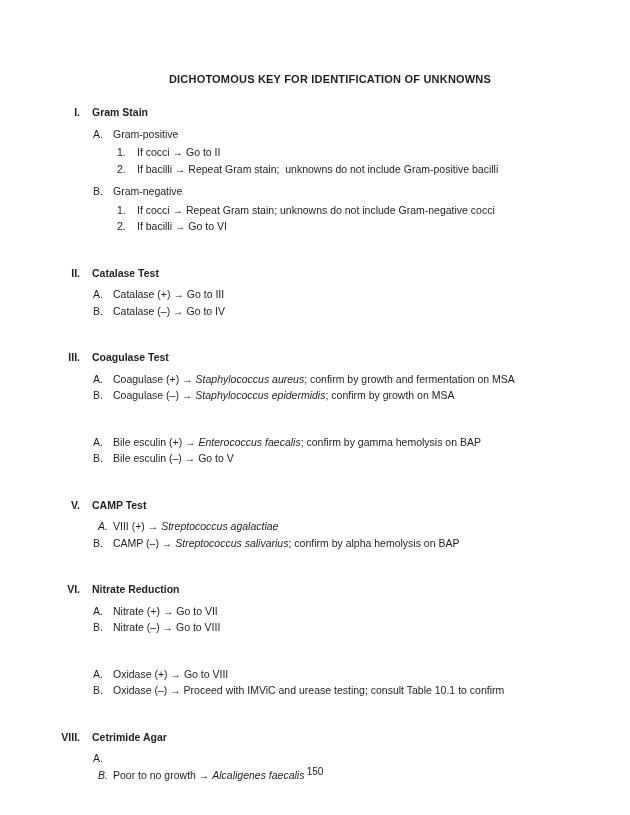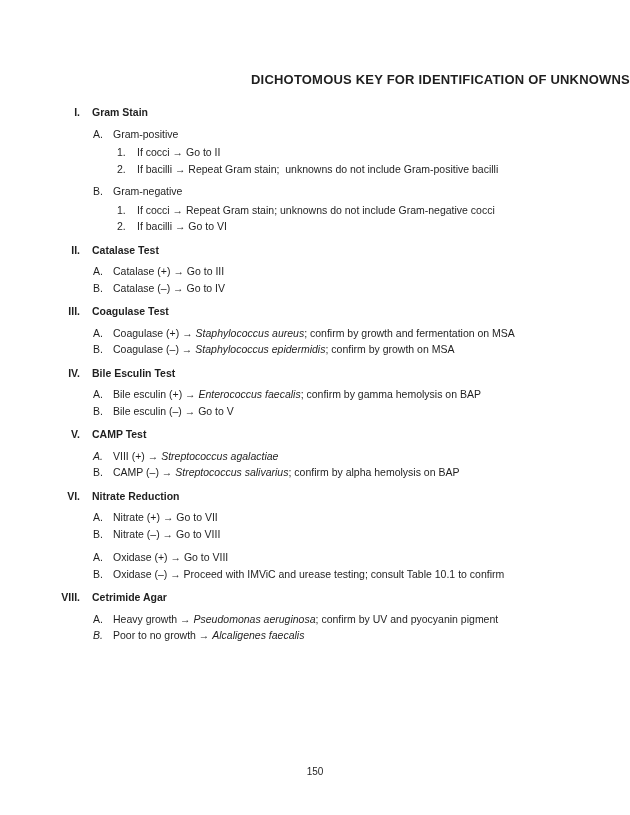--- a/index.html
+++ b/index.html
@@ -14,53 +14,53 @@
     background: var(--paper, #ffffff);
     overflow: hidden;
     font-family: "Liberation Sans", sans-serif;
     color: var(--ink, #1f1f1f);
   }
   .doc-title {
     position: absolute;
     top: 72px;
     left: 30px;
     width: 600px;
-    text-align: right;
-    font-size: 13px;
+    text-align: center;
+    font-size: 11px;
     font-weight: 700;
     letter-spacing: 0.2px;
     line-height: 15px;
   }
   .content {
     position: absolute;
     top: 104px;
     left: 0;
     right: 0;
   }
-  .section + .section { margin-top: 7px; }
+  .section + .section { margin-top: 30px; }
   .section-heading {
     display: flex;
     font-weight: 700;
     font-size: 10.5px;
     line-height: 16.5px;
     margin-bottom: 5px;
   }
   .numeral { flex: none; width: 80px; text-align: right; }
   .heading-text { margin-left: 12px; }
   .item {
     display: flex;
     font-size: 10.5px;
     line-height: 16.5px;
   }
   .item-letter { margin-left: 93px; }
   .item-number { margin-left: 117px; }
   .item-label { flex: none; width: 20px; }
   .item-text { white-space: pre-wrap; }
   .child-items { margin: 2px 0 6px; }
-  .italic { font-style: italic; }
+  .italic { font-style: italic; text-align: center; }
   .footer {
     position: absolute;
     top: 766px;
     left: 0;
     width: 630px;
     text-align: center;
     font-size: 10px;
     color: var(--ink, #1f1f1f);
   }
 </style>
@@ -139,24 +139,20 @@
   </div>
 
   <div class="item item-letter">
     <span class="item-label">B.</span>
     <span class="item-text"><span>Coagulase (–) → </span><span class="italic">Staphylococcus epidermidis</span><span>; confirm by growth on MSA</span></span>
   </div>
 </div>
   </div>
 
   <div class="section">
-    <div class="section-heading">
-      <span class="numeral">IV.</span>
-      <span class="heading-text">Bile Esculin Test</span>
-    </div>
     <div class="items">
   <div class="item item-letter">
     <span class="item-label">A.</span>
     <span class="item-text"><span>Bile esculin (+) → </span><span class="italic">Enterococcus faecalis</span><span>; confirm by gamma hemolysis on BAP</span></span>
   </div>
 
   <div class="item item-letter">
     <span class="item-label">B.</span>
     <span class="item-text"><span>Bile esculin (–) → Go to V</span></span>
   </div>
@@ -214,21 +210,20 @@
   </div>
 
   <div class="section">
     <div class="section-heading">
       <span class="numeral">VIII.</span>
       <span class="heading-text">Cetrimide Agar</span>
     </div>
     <div class="items">
   <div class="item item-letter">
     <span class="item-label">A.</span>
-    <span class="item-text"><span>Heavy growth → </span><span class="italic">Pseudomonas aeruginosa</span><span>; confirm by UV and pyocyanin pigment</span></span>
   </div>
 
   <div class="item item-letter">
     <span class="item-label italic">B.</span>
     <span class="item-text"><span>Poor to no growth → </span><span class="italic">Alcaligenes faecalis</span></span>
   </div>
 </div>
   </div>
 </div>
   <div class="footer">150</div>

